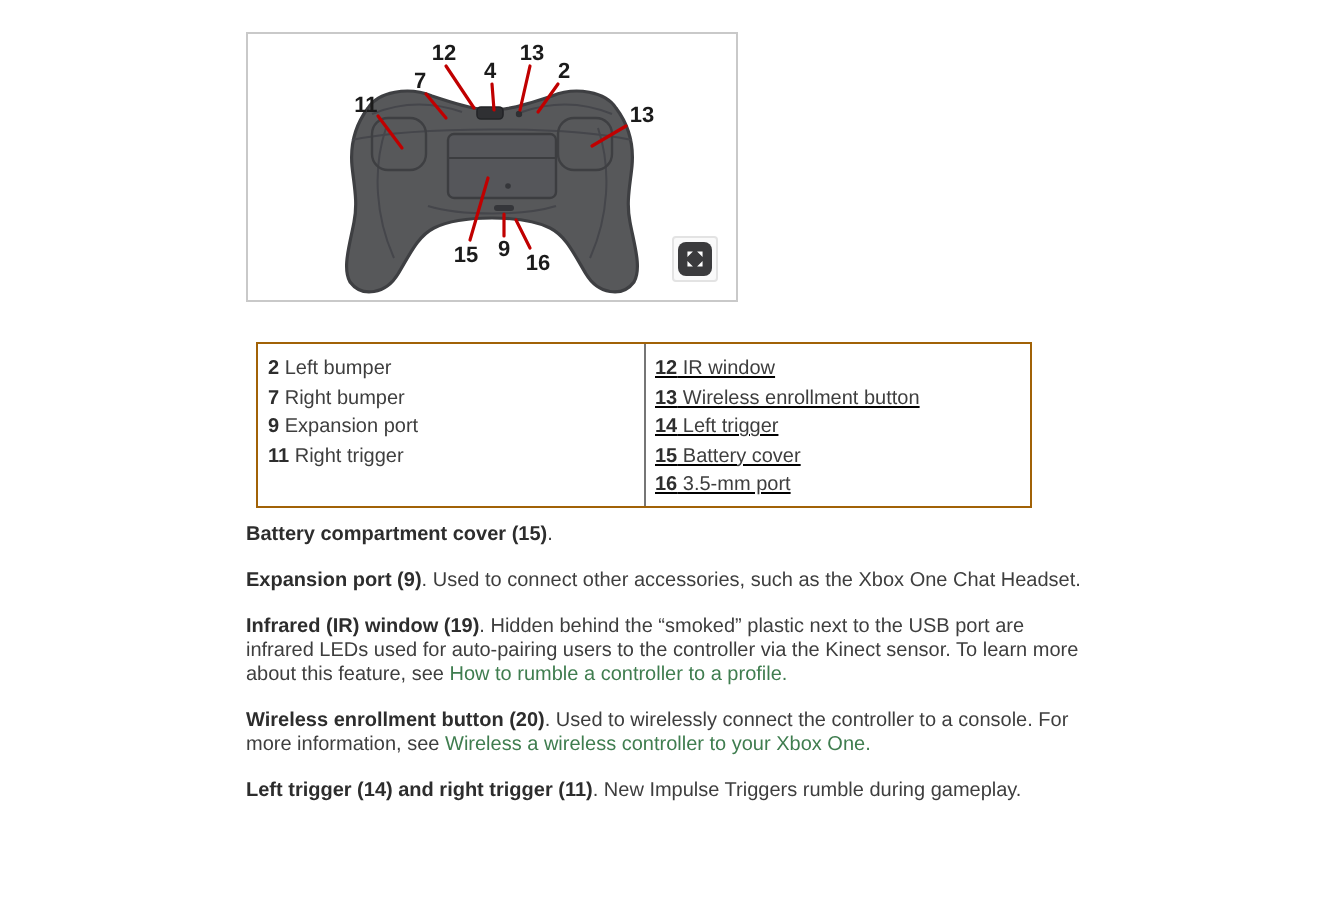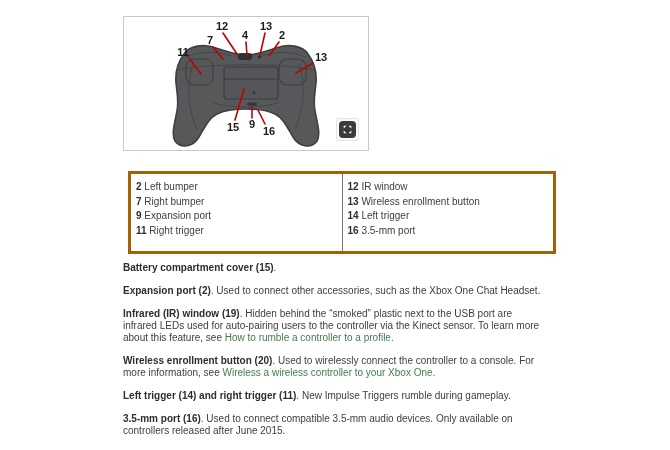--- a/index.html
+++ b/index.html
@@ -24,25 +24,25 @@
     background:#fafafa; border:1px solid #e3e3e3; border-radius:2px;
     display:flex; align-items:center; justify-content:center;
   }
   .expand-btn {
     width:17px; height:17px; background:#3b3b3d; border-radius:4px;
     display:flex; align-items:center; justify-content:center; cursor:pointer;
   }
 
   
   .parts-table {
-    position:absolute; left:128px; top:171px; width:428px; height:83px;
-    border:3px solid #a16207; display:flex; box-sizing:border-box; background:#fff;
+    position:absolute; left:128px; top:171px; width:388px; height:83px;
+    border:1px solid #a16207; display:flex; box-sizing:border-box; background:#fff;
   }
   .parts-col { flex:1; padding:6px 4px 0 5px; box-sizing:border-box; overflow:hidden; }
-  .parts-col + .parts-col { border-left:1px solid #767676; }
+  .parts-col + .parts-col { border-left:1px solid #767676;text-decoration:underline; }
   .part-line { font-size:10px; line-height:14.6px; color:#3e3e3e; white-space:nowrap; }
   .part-line b { color:#2d2d2d; }
 
   
   .descriptions { position:absolute; left:123px; top:262px; width:424px; }
   .para { font-size:10px; line-height:12px; color:#3e3e3e; margin:0 0 11px 0; }
   .para b { color:#2d2d2d; }
   .para a { color:#3f7d4f; text-decoration:none; cursor:pointer; }
 </style>
 </head>
@@ -118,24 +118,24 @@
   <div class="parts-col">
       <div class="part-line"><b>2</b> Left bumper</div>
       <div class="part-line"><b>7</b> Right bumper</div>
       <div class="part-line"><b>9</b> Expansion port</div>
       <div class="part-line"><b>11</b> Right trigger</div>
     </div>
   <div class="parts-col">
       <div class="part-line"><b>12</b> IR window</div>
       <div class="part-line"><b>13</b> Wireless enrollment button</div>
       <div class="part-line"><b>14</b> Left trigger</div>
+      <div class="part-line"><b>15</b> Battery cover</div>
       <div class="part-line"><b>16</b> 3.5-mm port</div>
     </div>
 </div>
 
 <div class="descriptions">
     <p class="para"><b>Battery compartment cover (15)</b><span>.</span></p>
-    <p class="para"><b>Expansion port (2)</b><span>. Used to connect other accessories, such as the Xbox One Chat Headset.</span></p>
+    <p class="para"><b>Expansion port (9)</b><span>. Used to connect other accessories, such as the Xbox One Chat Headset.</span></p>
     <p class="para"><b>Infrared (IR) window (19)</b><span>. Hidden behind the “smoked” plastic next to the USB port are infrared LEDs used for auto-pairing users to the controller via the Kinect sensor. To learn more about this feature, see </span><a href="#">How to rumble a controller to a profile.</a></p>
     <p class="para"><b>Wireless enrollment button (20)</b><span>. Used to wirelessly connect the controller to a console. For more information, see </span><a href="#">Wireless a wireless controller to your Xbox One.</a></p>
     <p class="para"><b>Left trigger (14) and right trigger (11)</b><span>. New Impulse Triggers rumble during gameplay.</span></p>
-    <p class="para"><b>3.5-mm port (16)</b><span>. Used to connect compatible 3.5-mm audio devices. Only available on controllers released after June 2015.</span></p>
   </div>
 
 </body></html>

